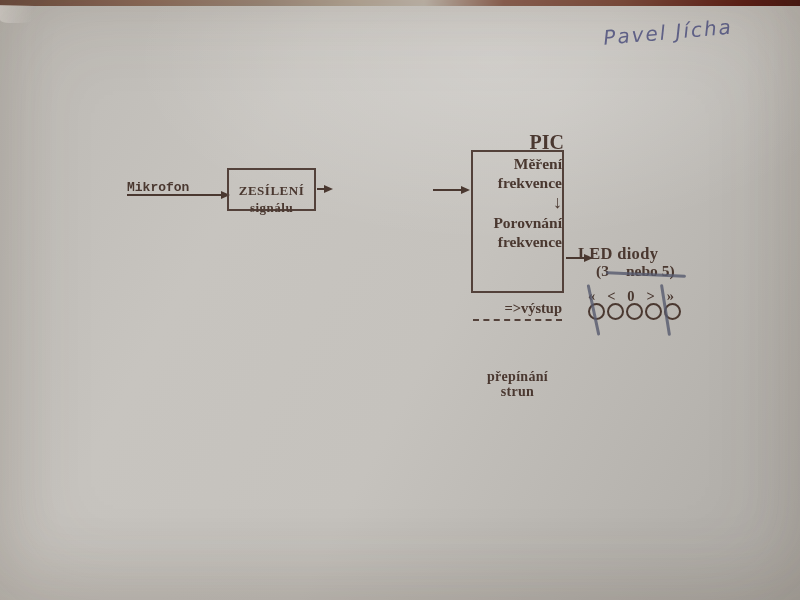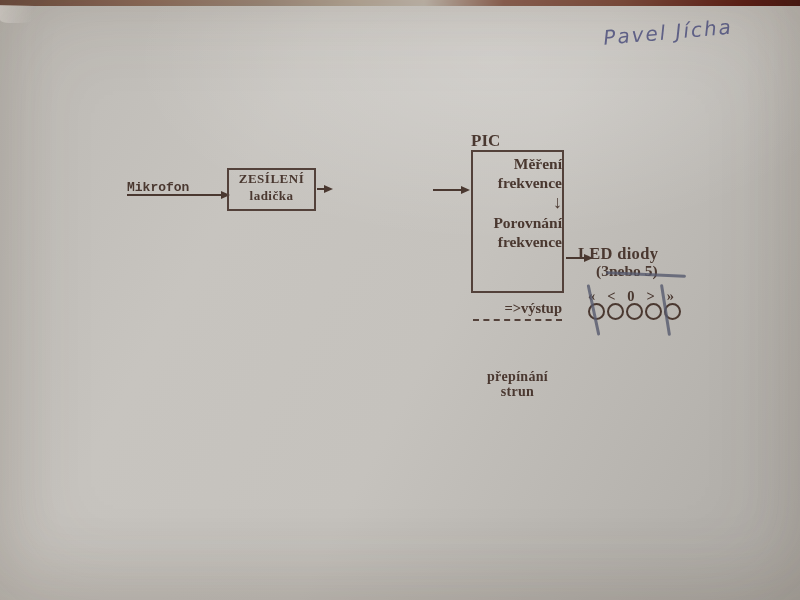--- a/index.html
+++ b/index.html
@@ -24,40 +24,40 @@
     font-style:italic;font-size:21px;letter-spacing:1px;color:#4f413c;}
   .label{position:absolute;font-weight:600;}
   .line{position:absolute;height:2px;background:#4a3830;}
   .head{position:absolute;width:0;height:0;border-top:4px solid transparent;
     border-bottom:4px solid transparent;border-left:9px solid #4a3830;}
   .box{position:absolute;border:2px solid #53413a;text-align:center;
     font-weight:bold;color:#4a3830;box-sizing:border-box;}
   .mik{left:127px;top:180px;font-size:13px;font-family:Liberation Mono, monospace;}
   .mik-line{left:127px;top:194px;width:96px;}
   .mik-head{left:221px;top:191px;}
-  .box1{left:227px;top:168px;width:89px;height:43px;font-size:13px;line-height:17px;padding-top:0;letter-spacing:.5px;}
+  .box1{left:227px;top:168px;width:89px;height:43px;font-size:13px;line-height:17px;padding-top:12px;letter-spacing:.5px;}
   .a1-line{left:317px;top:188px;width:9px;}
   .a1-head{left:324px;top:185px;}
   .box2{left:333px;top:165px;width:99px;height:42px;padding-top:5px;}
   .b2l1{font-size:12.5px;line-height:15px;}
   .b2l2{font-size:10.5px;line-height:14px;}
   .a2-line{left:433px;top:189px;width:30px;}
   .a2-head{left:461px;top:186px;}
-  .pic-label{left:471px;top:131px;width:93px;text-align:left;font-size:17px;font-weight:bold;}
+  .pic-label{left:471px;top:131px;width:93px;text-align:right;font-size:20px;font-weight:bold;}
   .picbox{left:471px;top:150px;width:93px;height:143px;display:flex;flex-direction:column;align-items:flex-end;padding-top:2px;}
   .pm{font-size:15.5px;line-height:19px;}
   .pdarr{font-size:18px;line-height:21px;font-weight:normal;}
   .pvy{font-size:14.5px;line-height:18px;margin-top:48px;}
   .pdiv{width:100%;border-top:2px dashed #53413a;margin-top:2px;}
   .pprep{font-size:14px;line-height:15px;letter-spacing:.3px;margin-top:48px;}
   .a3-line{left:566px;top:257px;width:20px;}
   .a3-head{left:584px;top:254px;}
   .led-title{left:578px;top:244px;font-size:16.5px;font-weight:bold;letter-spacing:.3px;position:absolute;}
   .led-count{left:596px;top:262px;font-size:15.5px;font-weight:bold;position:absolute;}
-  .led-count .struck{margin-left:0;}
+  .led-count .struck{margin-left:17px;}
   .pen{position:absolute;background:#565a6e;opacity:.8;border-radius:2px;}
   .strike-count{left:606px;top:273px;width:80px;height:2.5px;transform:rotate(2.5deg);}
   .symbols{position:absolute;left:588px;top:288px;width:86px;display:flex;justify-content:space-between;font-size:14.5px;font-weight:bold;}
   .leds{position:absolute;left:588px;top:303px;display:flex;gap:2px;}
   .led-circle{width:13px;height:13px;border:2px solid #4a3830;border-radius:50%;box-sizing:content-box;}
   .pen-left{left:592px;top:284px;width:2.5px;height:52px;transform:rotate(-12deg);}
   .pen-right{left:664px;top:284px;width:2.5px;height:52px;transform:rotate(-9deg);}
 </style>
 </head>
 <body>
@@ -67,21 +67,21 @@
   <div class="fold"></div>
 
   <div class="signature">Pavel Jícha</div>
 
   <div class="label mik">Mikrofon</div>
   <div class="line mik-line"></div>
   <div class="head mik-head"></div>
 
   <div class="box box1">
     <div>ZESÍLENÍ</div>
-    <div>ladička</div>
+    <div>signálu</div>
   </div>
 
   <div class="line a1-line"></div>
   <div class="head a1-head"></div>
 
 
   <div class="line a2-line"></div>
   <div class="head a2-head"></div>
 
   <div class="pic-label" style="position: absolute; left: 471px; top: 131px; width: 93px;">PIC</div>

